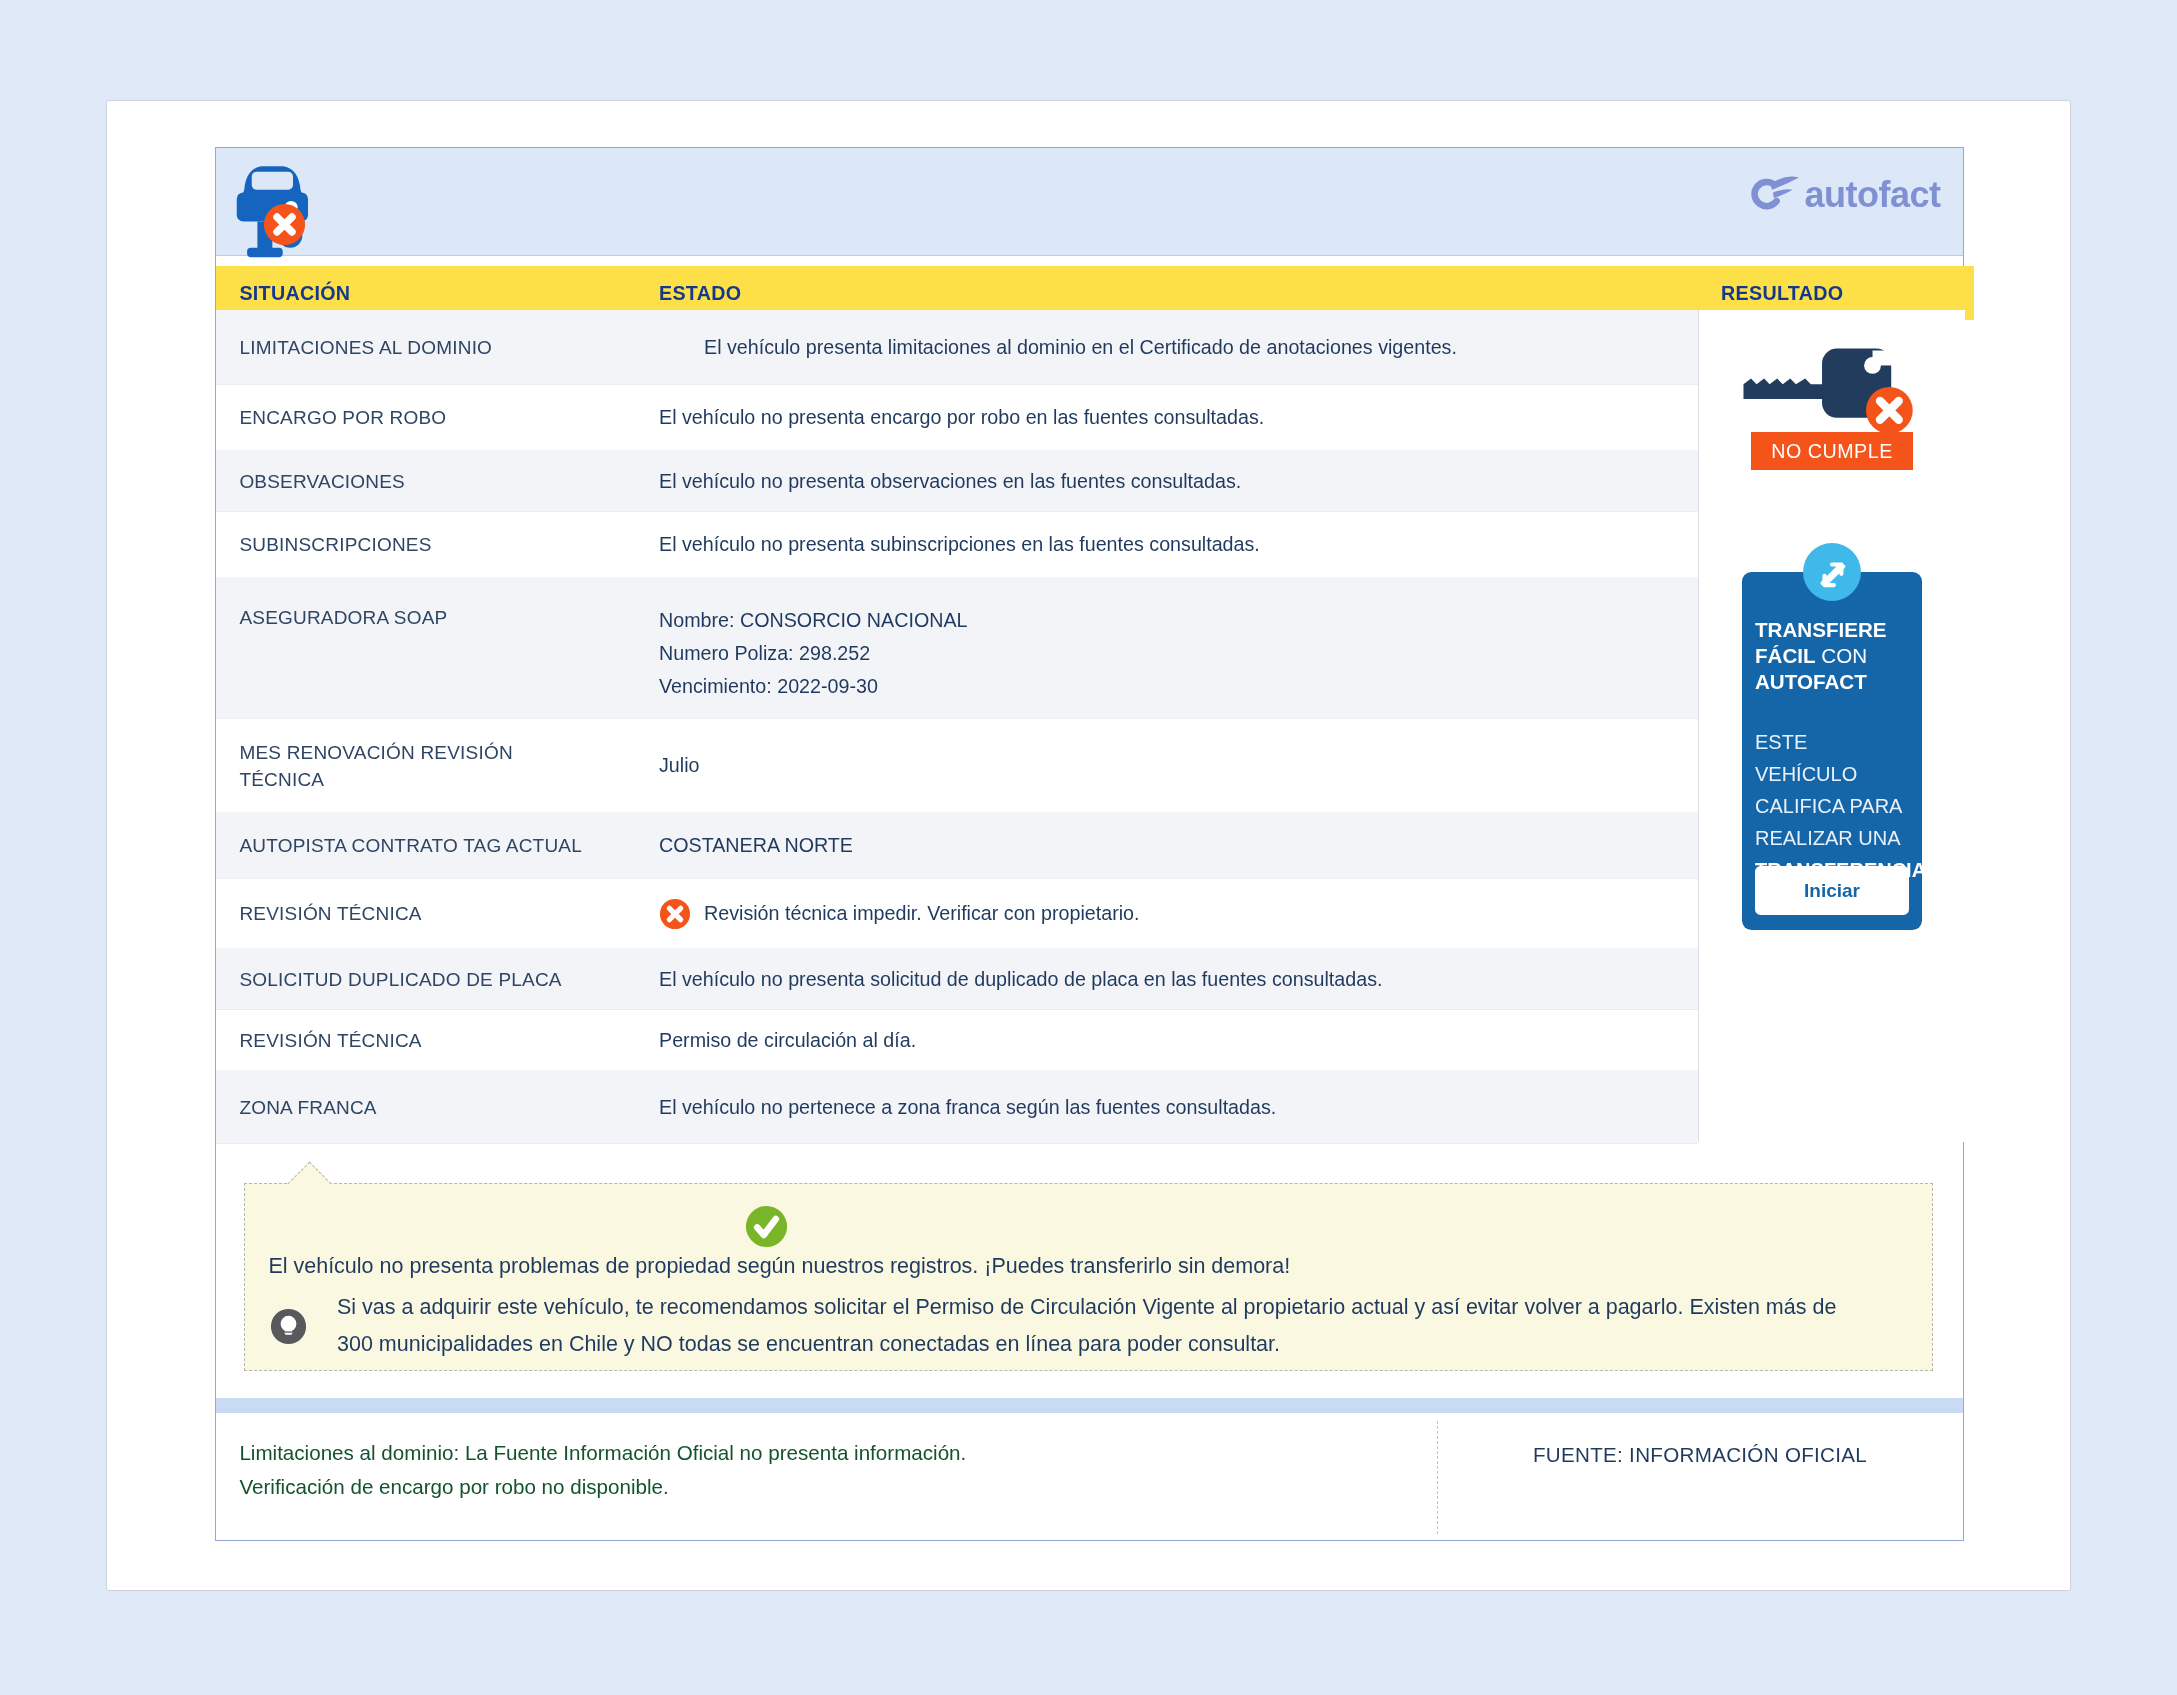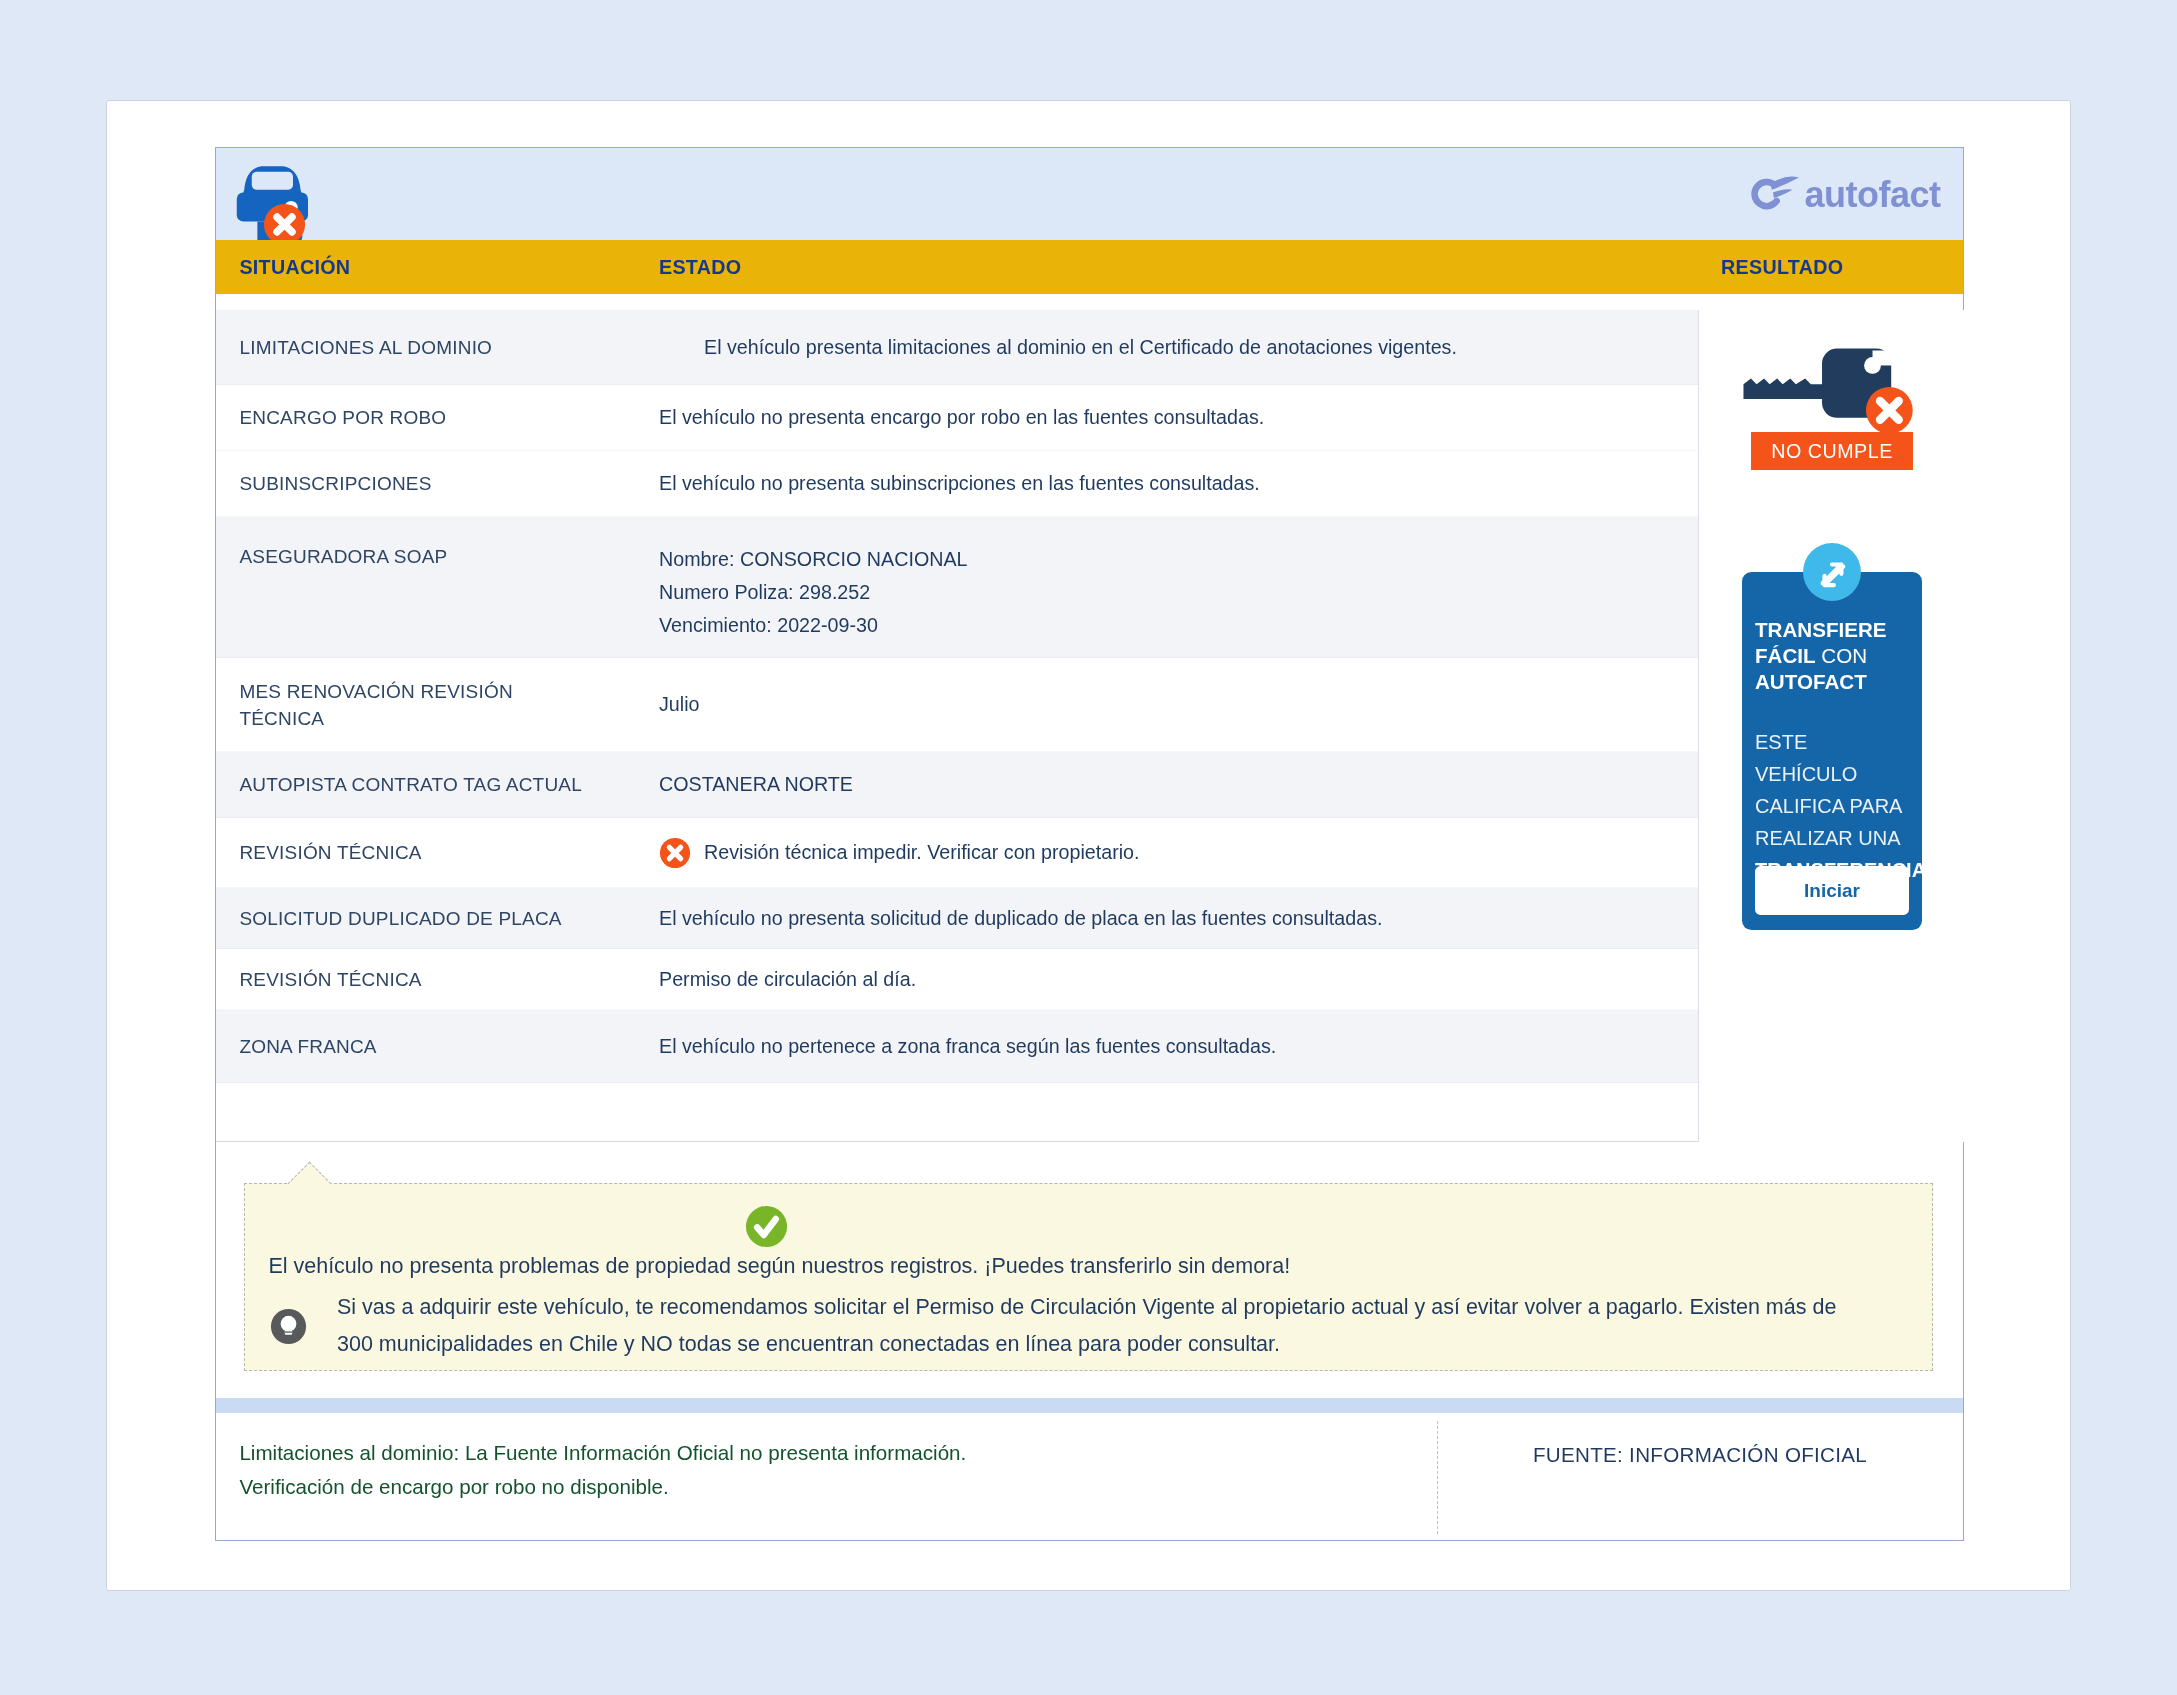--- a/index.html
+++ b/index.html
@@ -12,21 +12,21 @@
   .card-header{position:absolute;left:0;top:0;width:100%;height:108px;background:#dce8f8;border-bottom:0.9px solid #b9cbe8;box-sizing:border-box;}
   .car-icon{position:absolute;left:1.9px;top:5.6px;width:105px;height:105px;}
   .car-badge{position:absolute;left:47px;top:55px;width:43px;height:43px;}
   .hdr-text{position:absolute;left:118px;top:17px;}
   .hdr-title{font-size:28px;font-weight:bold;color:#20328a;letter-spacing:0.3px;}
   .hdr-sub{margin-top:10.3px;font-size:21.5px;color:#1d3a66;}
   .logo{position:absolute;right:22.5px;top:24px;display:flex;align-items:flex-end;}
   .logo-text{font-size:36px;font-weight:bold;color:#7f90d3;letter-spacing:-0.5px;line-height:1;}
 
   
-  .col-header{position:absolute;left:0;top:92px;width:100%;height:54px;background:#eab308;}
+  .col-header{position:absolute;left:0;top:118px;width:100%;height:54px;background:#fde047;padding-left:11px;}
   .col-header span{position:absolute;top:50%;transform:translateY(-50%);font-size:19.7px;font-weight:bold;color:#16388c;letter-spacing:0.3px;}
   .ch-sit{left:23.4px;} .ch-est{left:443px;} .ch-res{left:1505px;}
 
   
   .table{position:absolute;left:0;top:162px;width:100%;height:832px;border-bottom:0.9px solid #d5d9e0;box-sizing:border-box;}
   .rows{position:absolute;left:0;top:0;width:1482px;}
   .row{display:flex;box-sizing:border-box;border-bottom:0.9px solid rgba(30,50,90,0.04);}
   .row.gray{background:#f3f4f8;}
   .cell-label{width:443px;box-sizing:border-box;padding:0 28px 0 23.4px;display:flex;align-items:center;font-size:19px;color:#2e4563;line-height:27px;letter-spacing:0.2px;}
   .cell-label .narrow{max-width:281px;display:inline-block;}
@@ -111,20 +111,24 @@
         <div class="row gray" style="height:75px;gap:45px;">
           <div class="cell-label">LIMITACIONES AL DOMINIO</div>
           <div class="cell-estado">El vehículo presenta limitaciones al dominio en el Certificado de anotaciones vigentes.</div>
         </div>
 
         <div class="row" style="height:66px;">
           <div class="cell-label">ENCARGO POR ROBO</div>
           <div class="cell-estado">El vehículo no presenta encargo por robo en las fuentes consultadas.</div>
         </div>
 
+        <div class="row gray" style="height:61px;">
+          <div class="cell-label">OBSERVACIONES</div>
+          <div class="cell-estado">El vehículo no presenta observaciones en las fuentes consultadas.</div>
+        </div>
 
         <div class="row" style="height:66px;">
           <div class="cell-label">SUBINSCRIPCIONES</div>
           <div class="cell-estado">El vehículo no presenta subinscripciones en las fuentes consultadas.</div>
         </div>
 
         <div class="row gray top" style="height:141px;">
           <div class="cell-label">ASEGURADORA SOAP</div>
           <div class="cell-estado">
             <div class="soap-lines">

